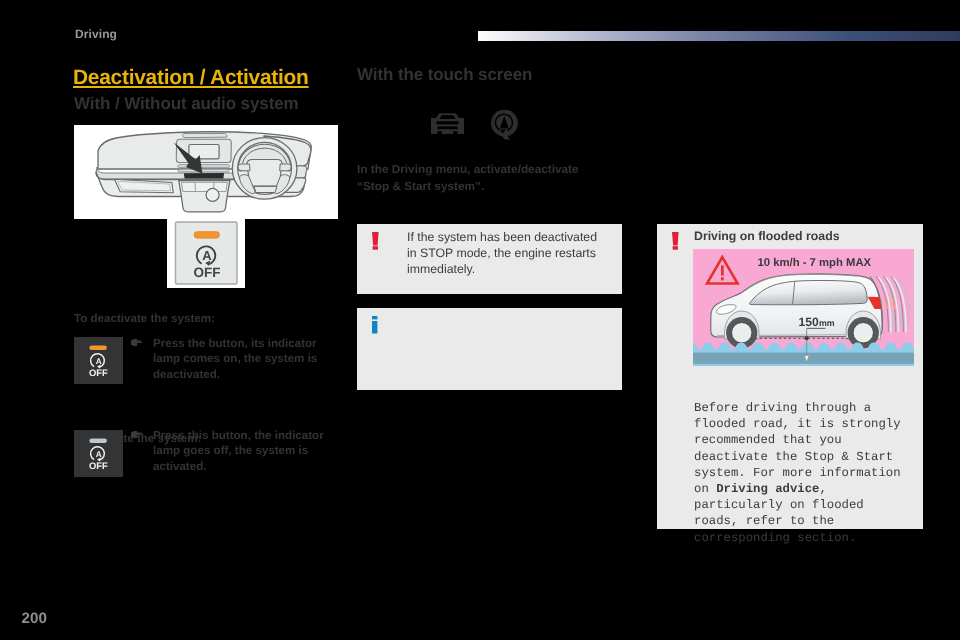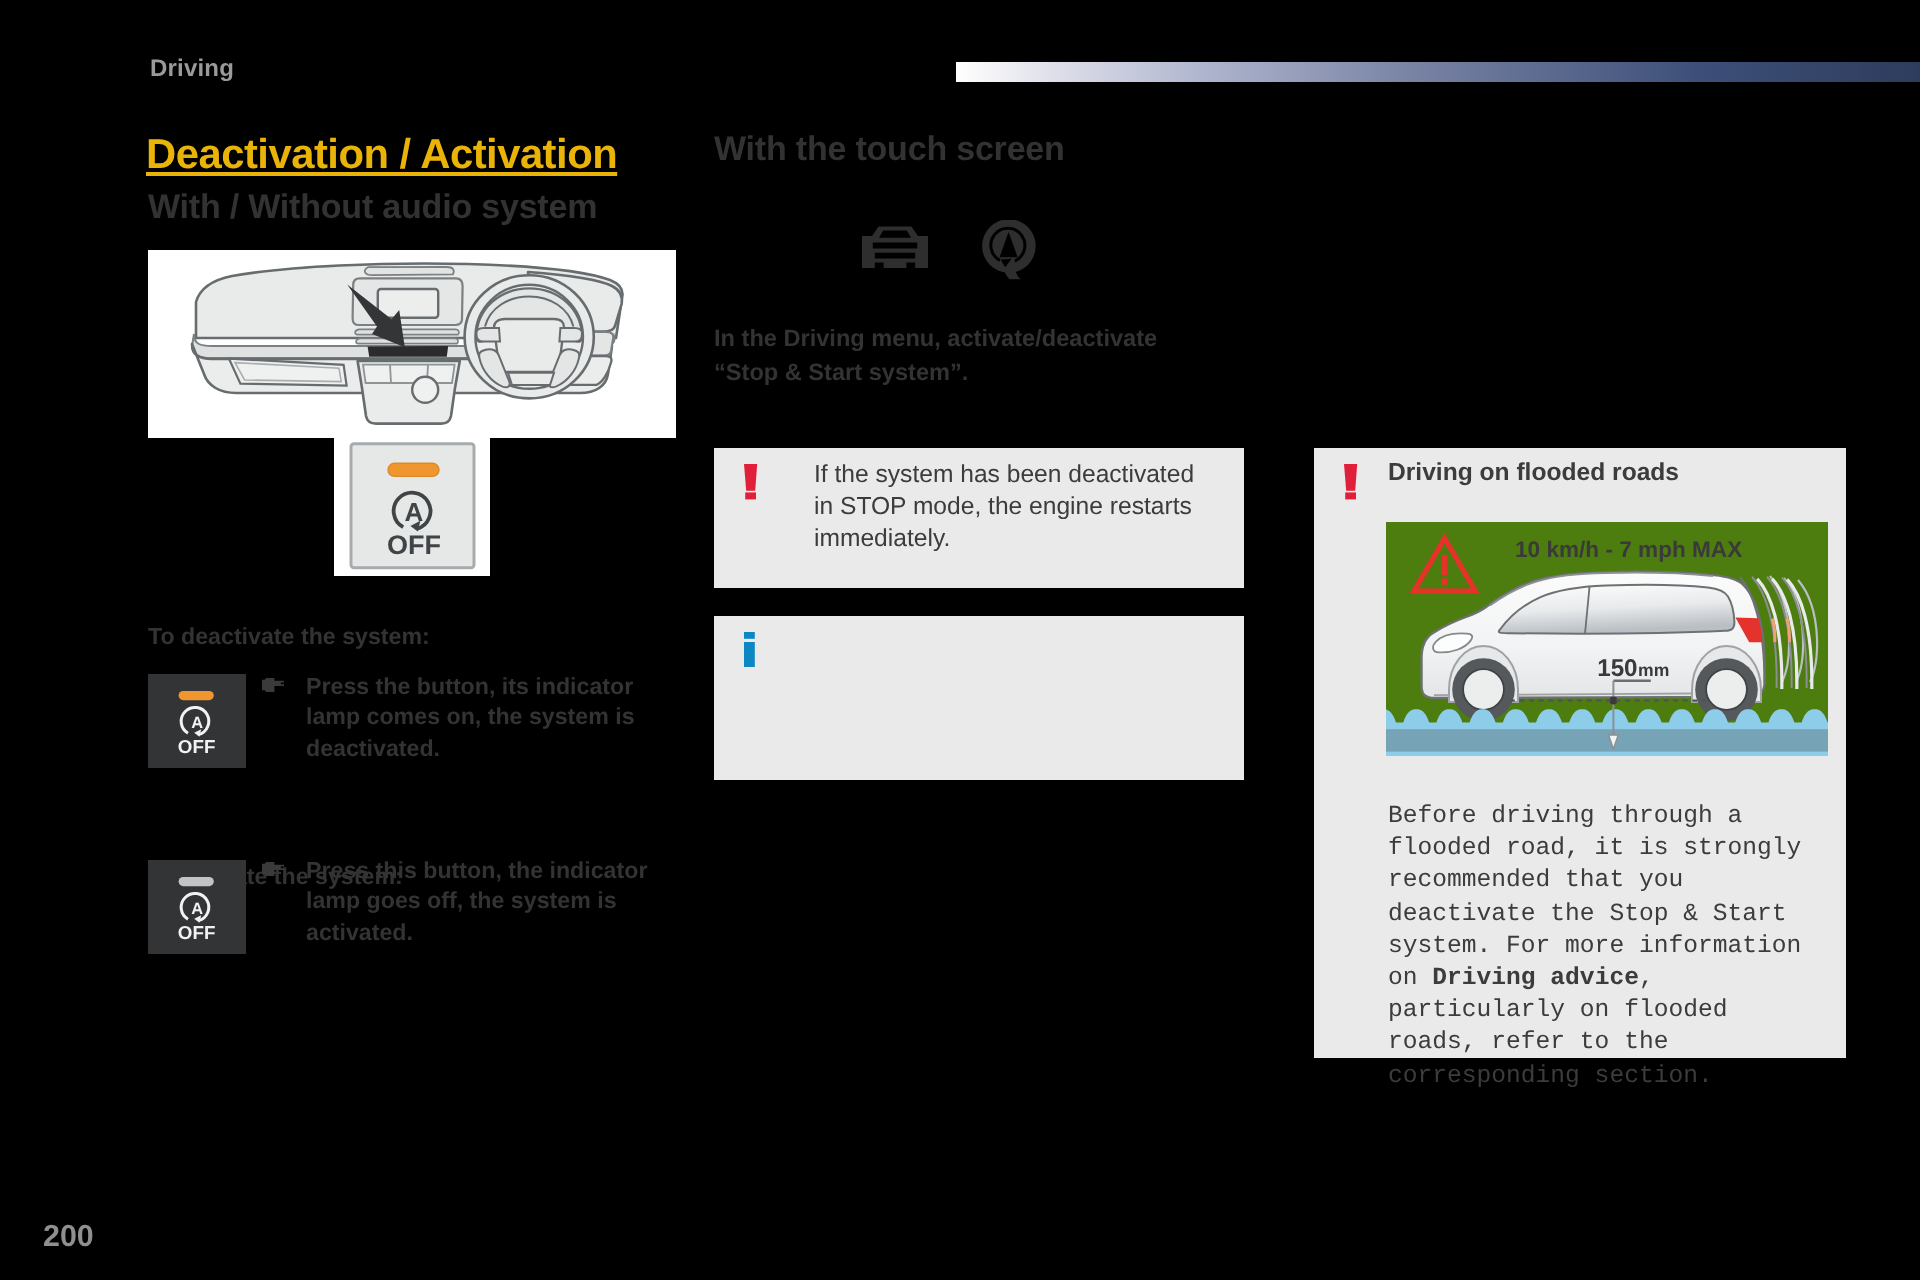--- a/index.html
+++ b/index.html
@@ -189,21 +189,21 @@
 
 
   <div class="abs note" style="left:640px;top:224px;width:266px;height:305px;margin-left:17px;">
     <div class="abs" style="left:14.7px;top:7.5px;">
       <svg width="7" height="18" viewBox="0 0 7 18">
           <path d="M0 0 H6.6 L5.6 13.4 H1.1 Z" fill="#e0203a"></path>
           <rect x="0.6" y="14.2" width="5.4" height="3.5" fill="#e0203a"></rect>
         </svg>
     </div>
     <div class="abs note-title" style="left:37px;top:5px;">Driving on flooded roads</div>
-    <div class="abs" style="left:35.7px;top:37px;width:221px;height:117px;background:#4d7c0f;">
+    <div class="abs" style="left:35.7px;top:25px;width:221px;height:117px;background:#f9a8d4;">
       <svg viewBox="0 0 221 117" width="221" height="117">
         <defs>
           <linearGradient id="glass" x1="0" y1="0" x2="0.25" y2="1">
             <stop offset="0" stop-color="#fdfdfd"></stop>
               <stop offset="0.55" stop-color="#e8eaec"></stop>
               <stop offset="1" stop-color="#b9bfc4"></stop>
           </linearGradient>
           <linearGradient id="bodyg" x1="0" y1="0" x2="0" y2="1">
             <stop offset="0" stop-color="#fbfbfb"></stop>
               <stop offset="0.6" stop-color="#f2f3f4"></stop>

